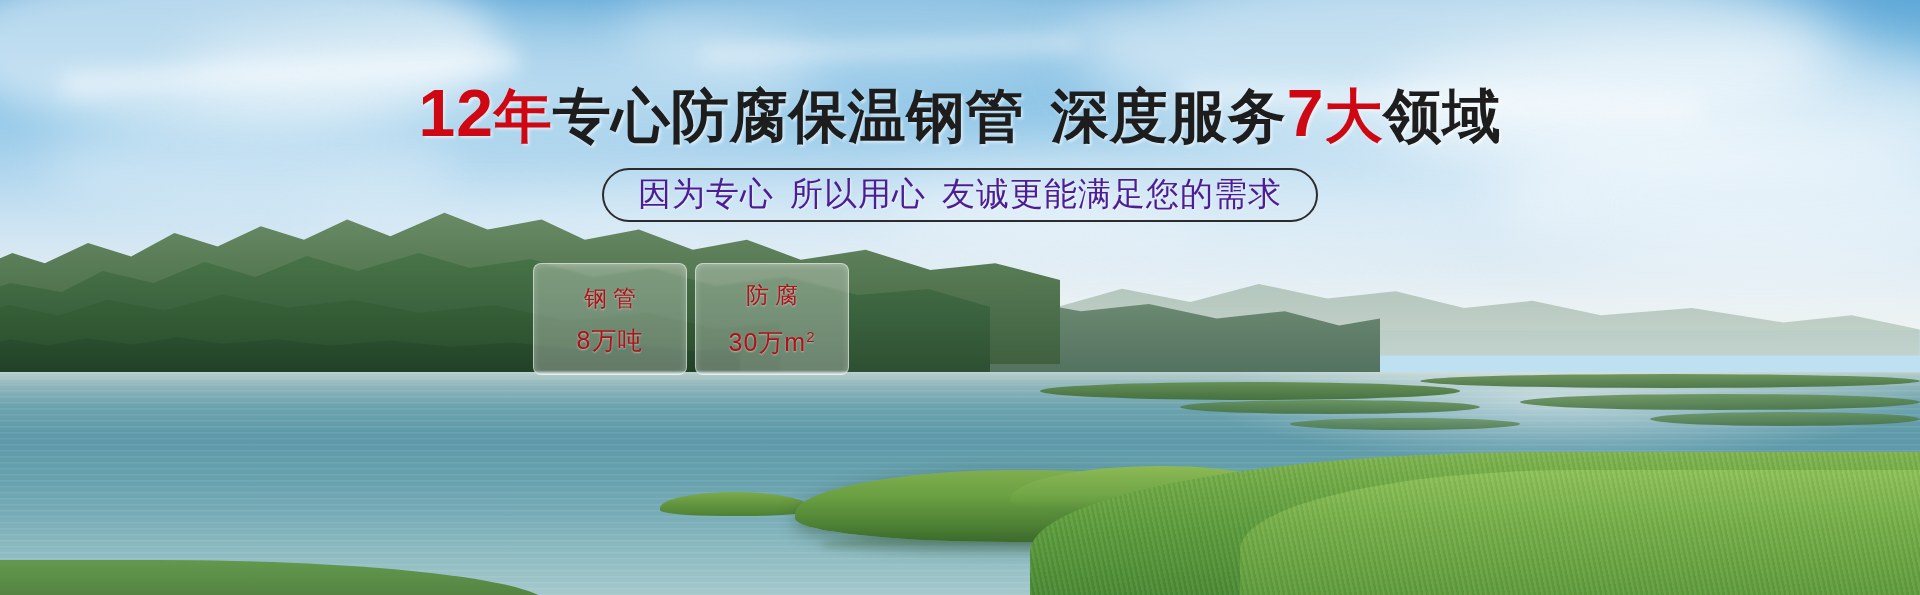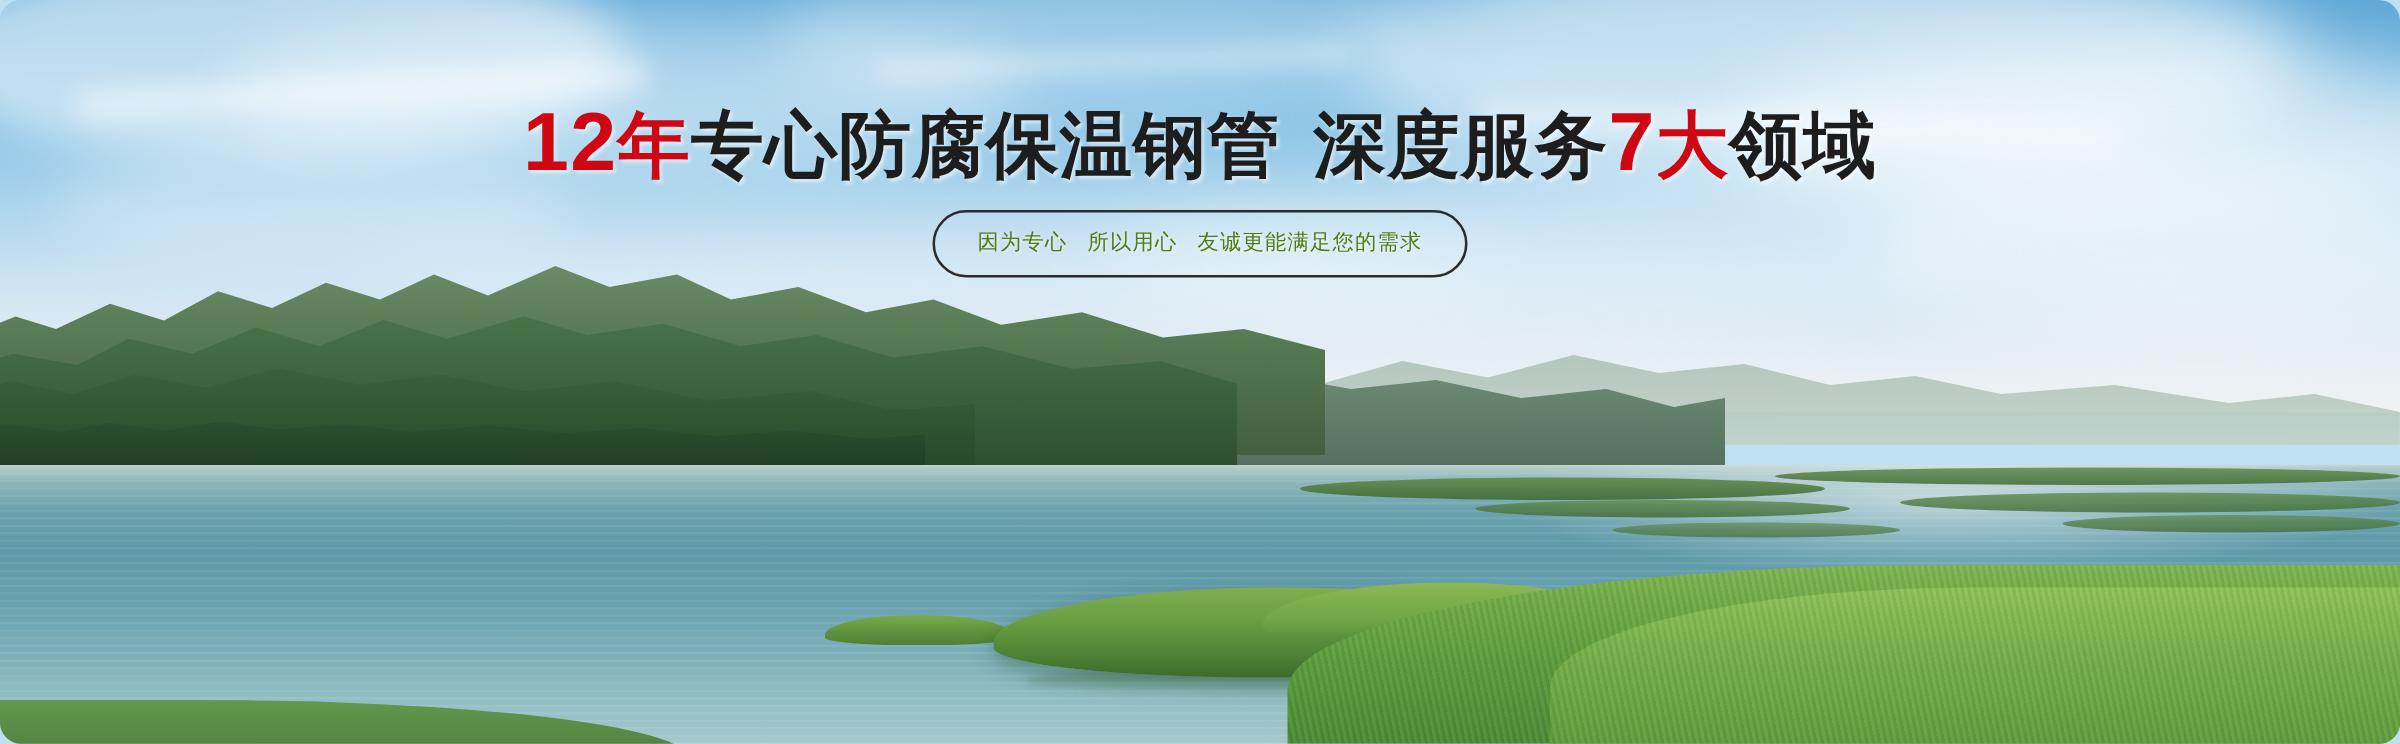--- a/index.html
+++ b/index.html
@@ -2,21 +2,21 @@
 <html><head>
 <meta charset="utf-8">
 <style>
   html,body{margin:0;padding:0;}
   body{
     width:1920px;height:595px;overflow:hidden;
     font-family:"Liberation Sans","DejaVu Sans",sans-serif;
     background:#bfe0f0;
   }
   .banner{
-    position:relative;width:1920px;height:595px;overflow:hidden;border-radius:17px;
+    position:relative;width:1920px;height:595px;overflow:hidden;
   }
 
   
   .sky{
     position:absolute;left:0;top:0;width:1920px;height:330px;
     background:
       linear-gradient(to bottom,
         #5fa8d8 0%,
         #69b0db 10%,
         #7cbbe2 22%,
@@ -193,22 +193,22 @@
   .headline .gap{display:inline-block;width:26px;}
 
   .subtitle-wrap{
     position:absolute;left:0;top:168px;width:1920px;text-align:center;
   }
   .subtitle{
     display:inline-block;
     padding:9px 34px 11px 34px;
     border:2px solid #2b2b2b;
     border-radius:30px;
-    font-size:17px;line-height:30px;
-    color:#4d7c0f;letter-spacing:1px;
+    font-size:33px;line-height:30px;
+    color:#4c1d95;letter-spacing:1px;
     white-space:nowrap;
     text-shadow:1px 1px 2px rgba(255,255,255,.6);
   }
   .subtitle .sp{display:inline-block;width:16px;}
 
   
   .cards{
     position:absolute;left:533px;top:263px;
     display:flex;gap:8px;
   }
@@ -286,15 +286,23 @@
     <span class="red num">12</span><span class="red">年</span><span>专心防腐保温钢管</span><span class="gap"></span><span>深度服务</span><span class="red num">7</span><span class="red">大</span><span>领域</span>
   </div>
 
   <div class="subtitle-wrap">
     <div class="subtitle">
       <span>因为专心</span><span class="sp"></span><span>所以用心</span><span class="sp"></span><span>友诚更能满足您的需求</span>
     </div>
   </div>
 
   <div class="cards">
+    <div class="card">
+      <div class="c-title">钢管</div>
+      <div class="c-value"><span>8万吨</span></div>
+    </div>
+    <div class="card">
+      <div class="c-title">防腐</div>
+      <div class="c-value"><span>30万m</span><sup>2</sup></div>
+    </div>
   </div>
 
 </div>
 
 </body></html>

